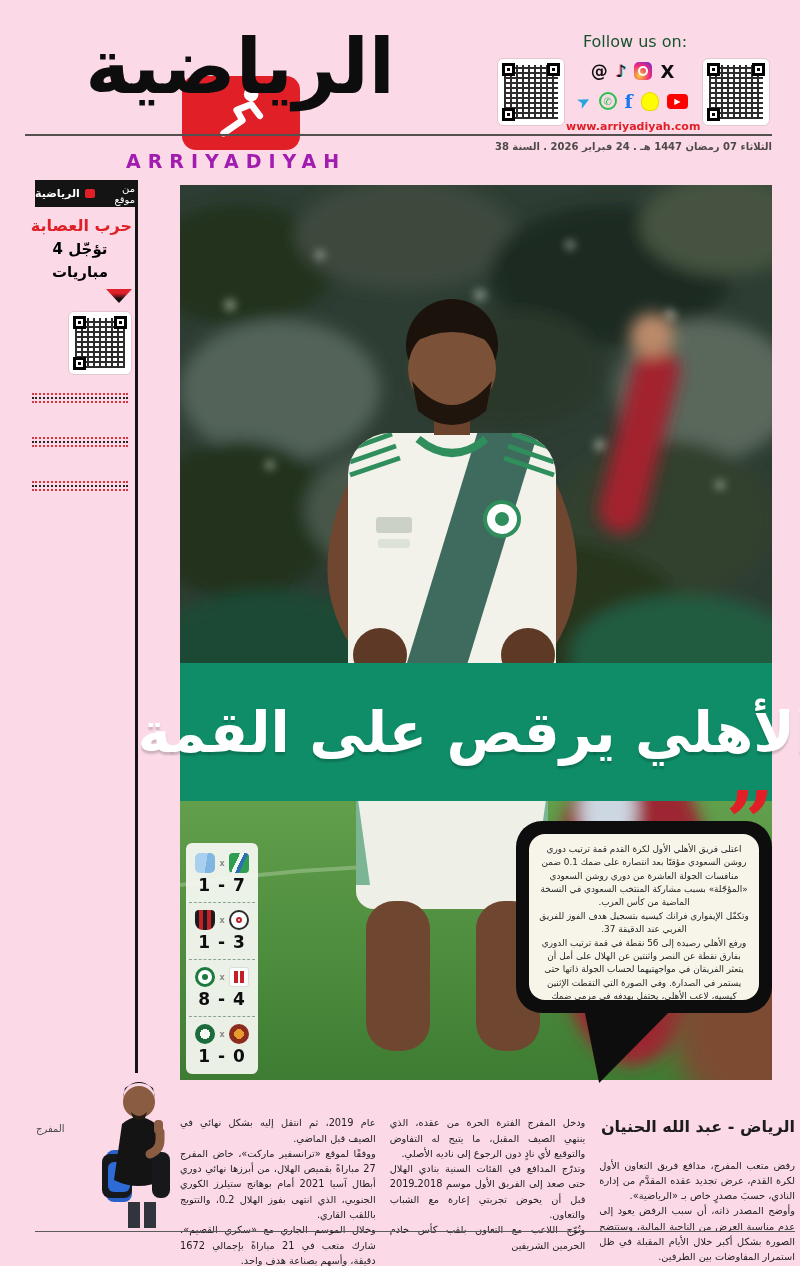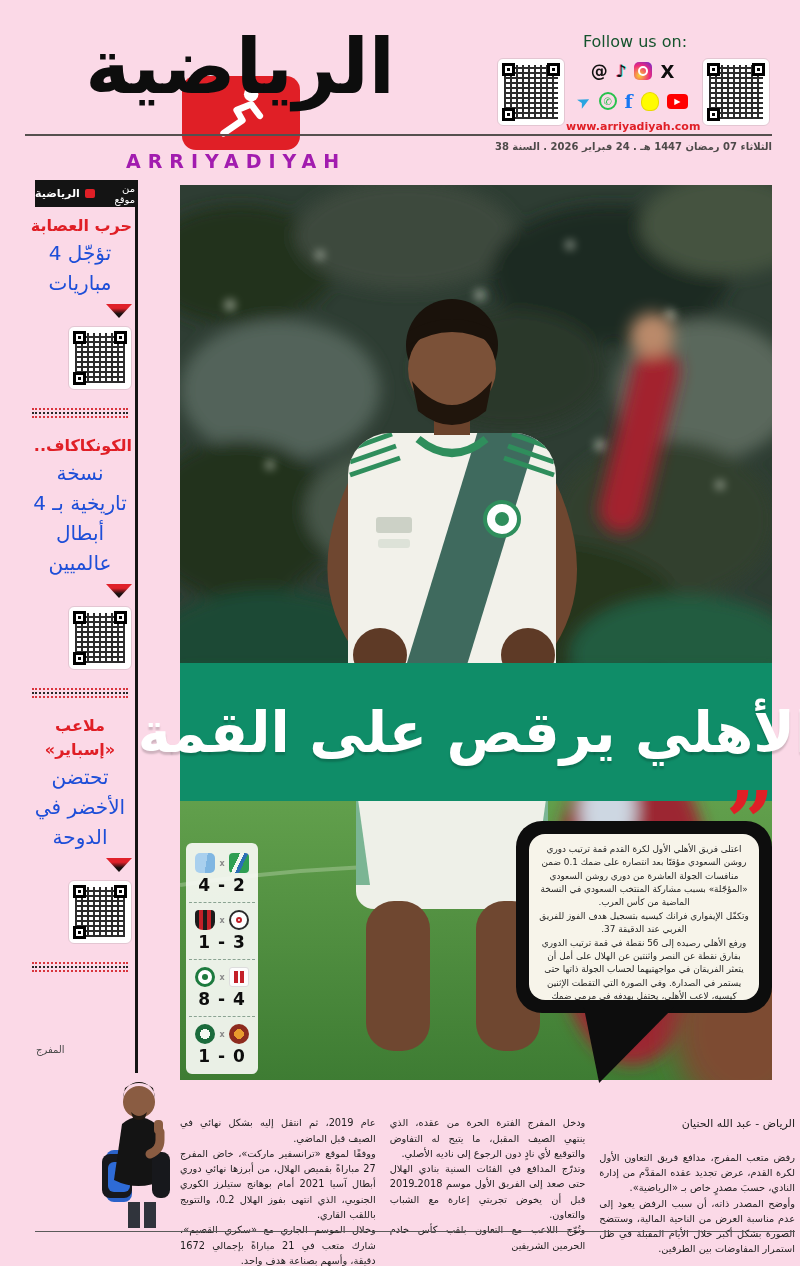--- a/index.html
+++ b/index.html
@@ -44,31 +44,31 @@
   .ic-youtube{width:21px;height:15px;background:#f00;border-radius:4px;color:#fff;font-size:8px;}
 
   
   .side-rule{position:absolute;left:135px;top:180px;width:3px;height:893px;background:#141414;}
   .side-head{position:absolute;left:35px;top:180px;width:100px;height:27px;background:#141414;color:#fff;display:flex;align-items:center;justify-content:center;gap:5px;direction:rtl;font-size:10px;}
   .side-head .mini-red{width:11px;height:9px;background:#e01f26;border-radius:2px;display:inline-block;}
   .side-head b{font-size:11px;}
   .sidebar{position:absolute;left:28px;top:214px;width:104px;display:flex;flex-direction:column;align-items:center;}
   .side-item{display:flex;flex-direction:column;align-items:flex-end;width:100%;}
   .side-title{color:#e01f26;font-weight:bold;font-size:16px;line-height:1.5;text-align:center;direction:rtl;}
-  .side-sub{color:#1d4ed8;font-weight:normal;font-size:20px;line-height:1.5;text-align:center;direction:rtl;}
+  .side-sub{color:#000000;font-weight:bold;font-size:15px;line-height:1.5;text-align:center;direction:rtl;}
   .side-arrow{width:26px;height:14px;margin:6px 0 8px;background:linear-gradient(#e0212a 30%,#15100f 70%);clip-path:polygon(0 0,100% 0,50% 100%);}
   .side-qr{width:62px;height:62px;}
   .side-sep{width:96px;margin:16px 0 14px;}
   .side-sep i{display:block;border-top:2px dotted #d8343c;margin:2px 0;}
   .side-sep i:nth-child(2){border-top-color:#262626;}
 
   
   .person{position:absolute;left:92px;top:1062px;width:90px;height:168px;}
   .person svg{width:100%;height:100%;}
-  .person-caption{position:absolute;left:36px;top:1044px;font-size:10px;color:#4c4c4c;direction:rtl;}
+  .person-caption{position:absolute;left:36px;top:1123px;font-size:10px;color:#4c4c4c;direction:rtl;}
 
   
   .photo{position:absolute;left:180px;top:185px;width:592px;height:895px;background:#2e3d33;overflow:hidden;}
   .photo svg{position:absolute;inset:0;}
 
   .kicker{position:absolute;left:188px;top:624px;width:562px;height:39px;background:#fff;display:flex;align-items:center;direction:rtl;padding:0 12px;box-sizing:border-box;font-size:20.5px;font-weight:bold;color:#0d0d0d;white-space:nowrap;}
   .banner{position:absolute;left:180px;top:663px;width:592px;height:138px;display:flex;align-items:center;justify-content:center;}
   .banner-h{color:#fff;font-size:56px;font-weight:bold;direction:rtl;text-shadow:0 3px 2px rgba(0,0,0,.18);white-space:nowrap;}
 
   
@@ -97,21 +97,21 @@
   .bubble-box{position:absolute;left:0;top:0;right:0;height:192px;background:#0d0d0d;border-radius:26px;}
   .bubble-tail{position:absolute;left:62px;top:186px;width:96px;height:76px;background:#0d0d0d;clip-path:polygon(6% 0,100% 0,22% 100%);}
   .bubble-inner{position:absolute;left:13px;top:13px;right:13px;height:166px;background:#f7f4ea;border-radius:16px;padding:9px 10px;box-sizing:border-box;direction:rtl;text-align:center;font-size:8.9px;line-height:1.5;color:#242424;white-space:pre-line;overflow:hidden;}
   .bubble-quotes{position:absolute;right:-2px;top:-40px;font-size:84px;line-height:1;color:#e01f26;font-family:"DejaVu Serif",serif;font-weight:bold;}
 
   
   .article{position:absolute;left:180px;top:1086px;width:615px;}
   .article-h{margin-left:105px;text-align:center;font-size:35px;font-weight:bold;color:#151515;direction:rtl;}
   .cols{display:grid;grid-template-columns:1fr 1fr 1fr;gap:14px;direction:rtl;margin-top:14px;}
   .col{font-size:9.8px;line-height:1.56;color:#1c1c1c;text-align:justify;direction:rtl;white-space:pre-line;}
-  .byline{font-weight:normal;font-size:11px;margin-bottom:2px;}
+  .byline{font-weight:bold;font-size:16px;margin-bottom:2px;}
   .bottom-rule{position:absolute;left:35px;top:1231px;width:760px;border-top:1px solid #5a5a5a;}
 </style>
 </head>
 <body>
 
 <div class="page">
 
   <div class="masthead">
     <div class="logo-block">
       <div class="logo-redbox">
@@ -178,48 +178,26 @@
           <i class="f f2"></i>
           <i class="f f3"></i>
         </div>
     </div>
     <div class="side-sep">
         <i></i>
         <i></i>
         <i></i>
       </div>
 
-    <div class="side-item">
-      <div class="side-title">الكونكاكاف..</div>
-      <div class="side-sub">نسخة تاريخية بـ 4 أبطال عالميين</div>
-      <div class="side-arrow"></div>
-      <div class="qr side-qr">
-          <div class="mesh"></div>
-          <i class="f f1"></i>
-          <i class="f f2"></i>
-          <i class="f f3"></i>
-        </div>
-    </div>
     <div class="side-sep">
         <i></i>
         <i></i>
         <i></i>
       </div>
 
-    <div class="side-item">
-      <div class="side-title">ملاعب «إسباير»</div>
-      <div class="side-sub">تحتضن الأخضر في الدوحة</div>
-      <div class="side-arrow"></div>
-      <div class="qr side-qr">
-          <div class="mesh"></div>
-          <i class="f f1"></i>
-          <i class="f f2"></i>
-          <i class="f f3"></i>
-        </div>
-    </div>
     <div class="side-sep">
         <i></i>
         <i></i>
         <i></i>
       </div>
 
   </div>
 
   <div class="person">
     <svg viewBox="0 0 90 168">
@@ -341,21 +319,21 @@
     <div class="banner-h">الأهلي يرقص على القمة</div>
   </div>
 
   <div class="scores">
     <div class="match">
       <div class="crests">
           <span class="crest cr-lightblue"></span>
           <span class="vs">x</span>
           <span class="crest cr-greenblue"></span>
         </div>
-      <div class="score-line">4 - 2</div>
+      <div class="score-line">1 - 7</div>
     </div>
     <div class="match">
       <div class="crests">
           <span class="crest cr-redblack"></span>
           <span class="vs">x</span>
           <span class="crest cr-whitering"></span>
         </div>
       <div class="score-line">1 - 3</div>
     </div>
     <div class="match">

